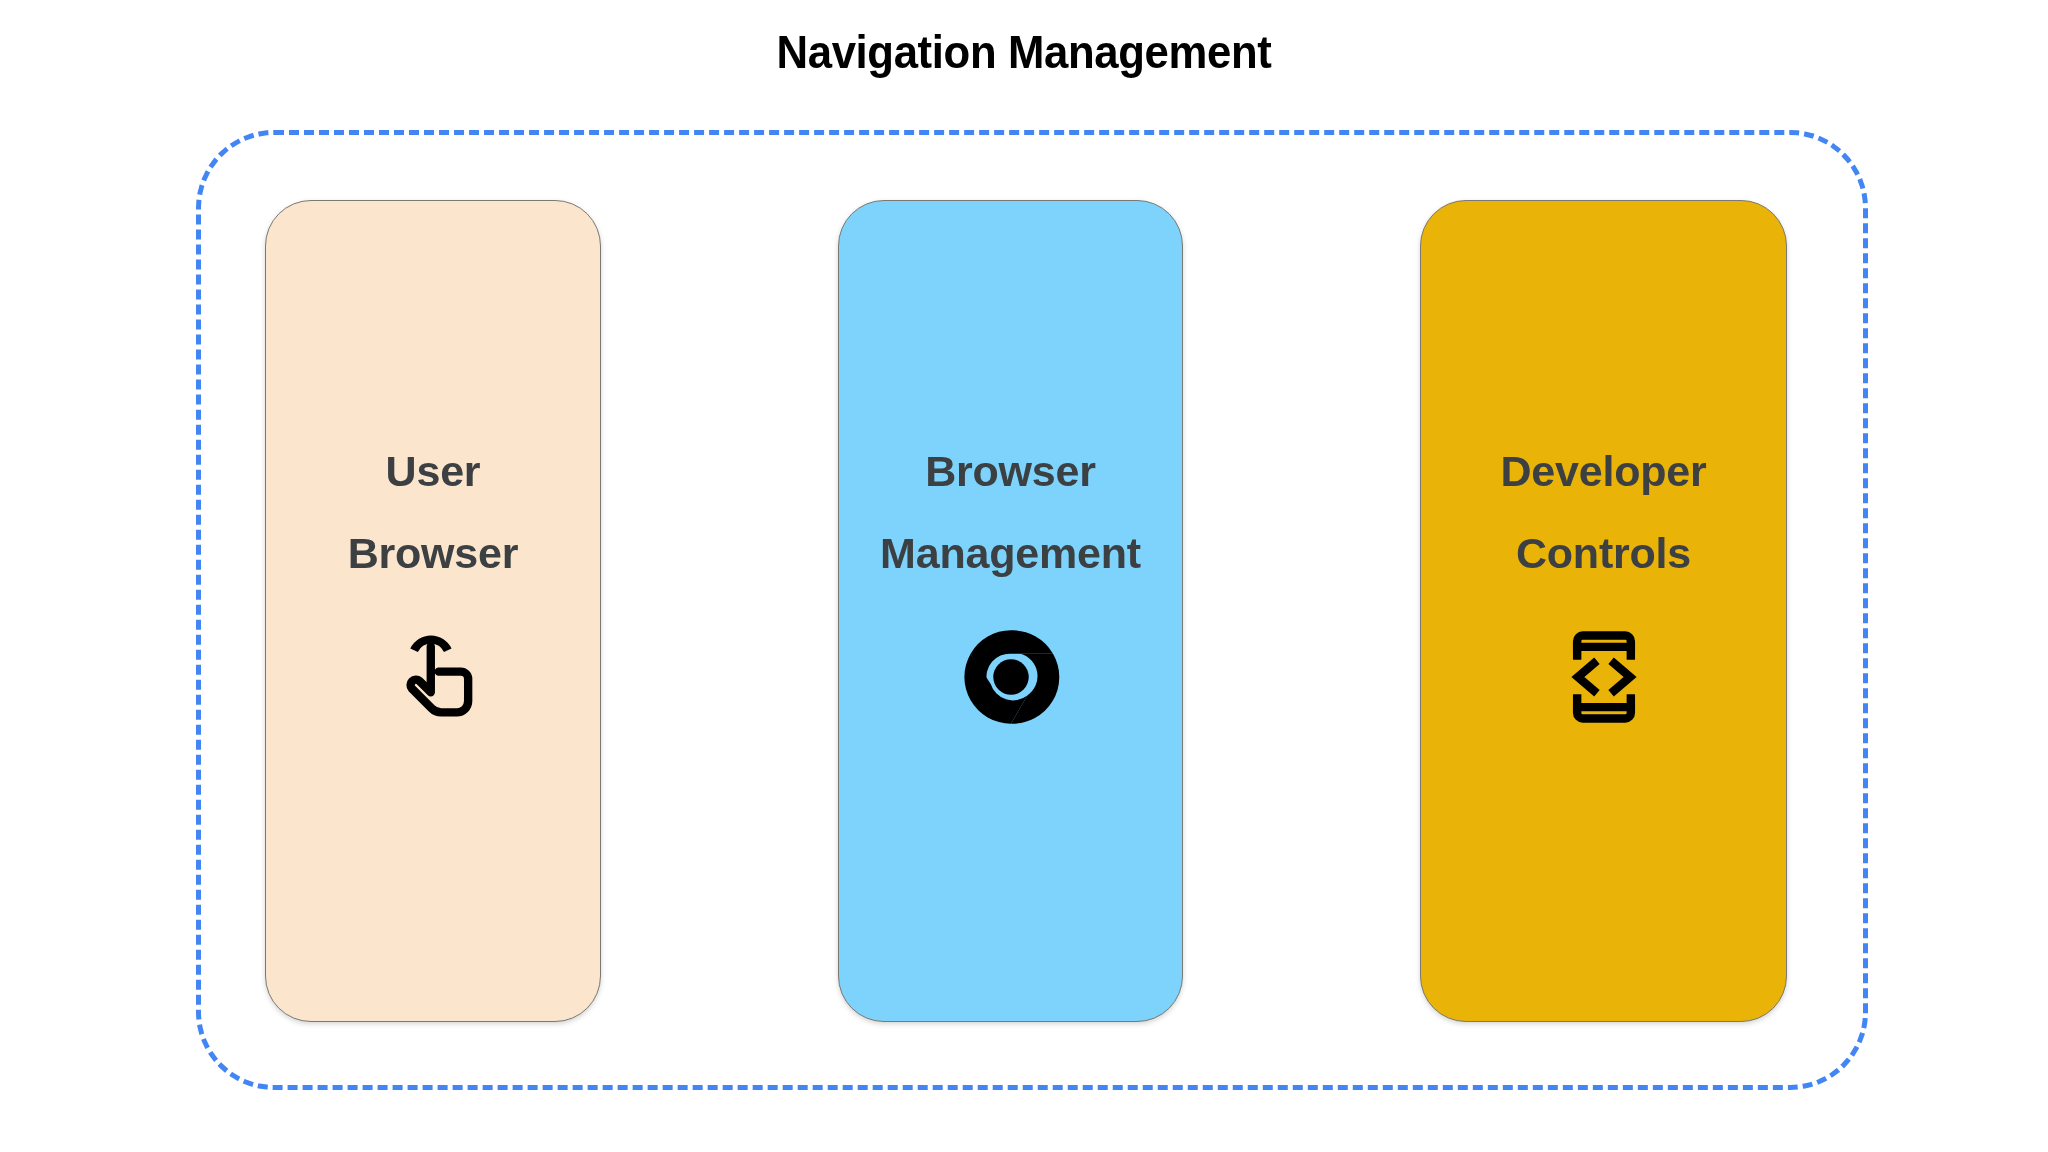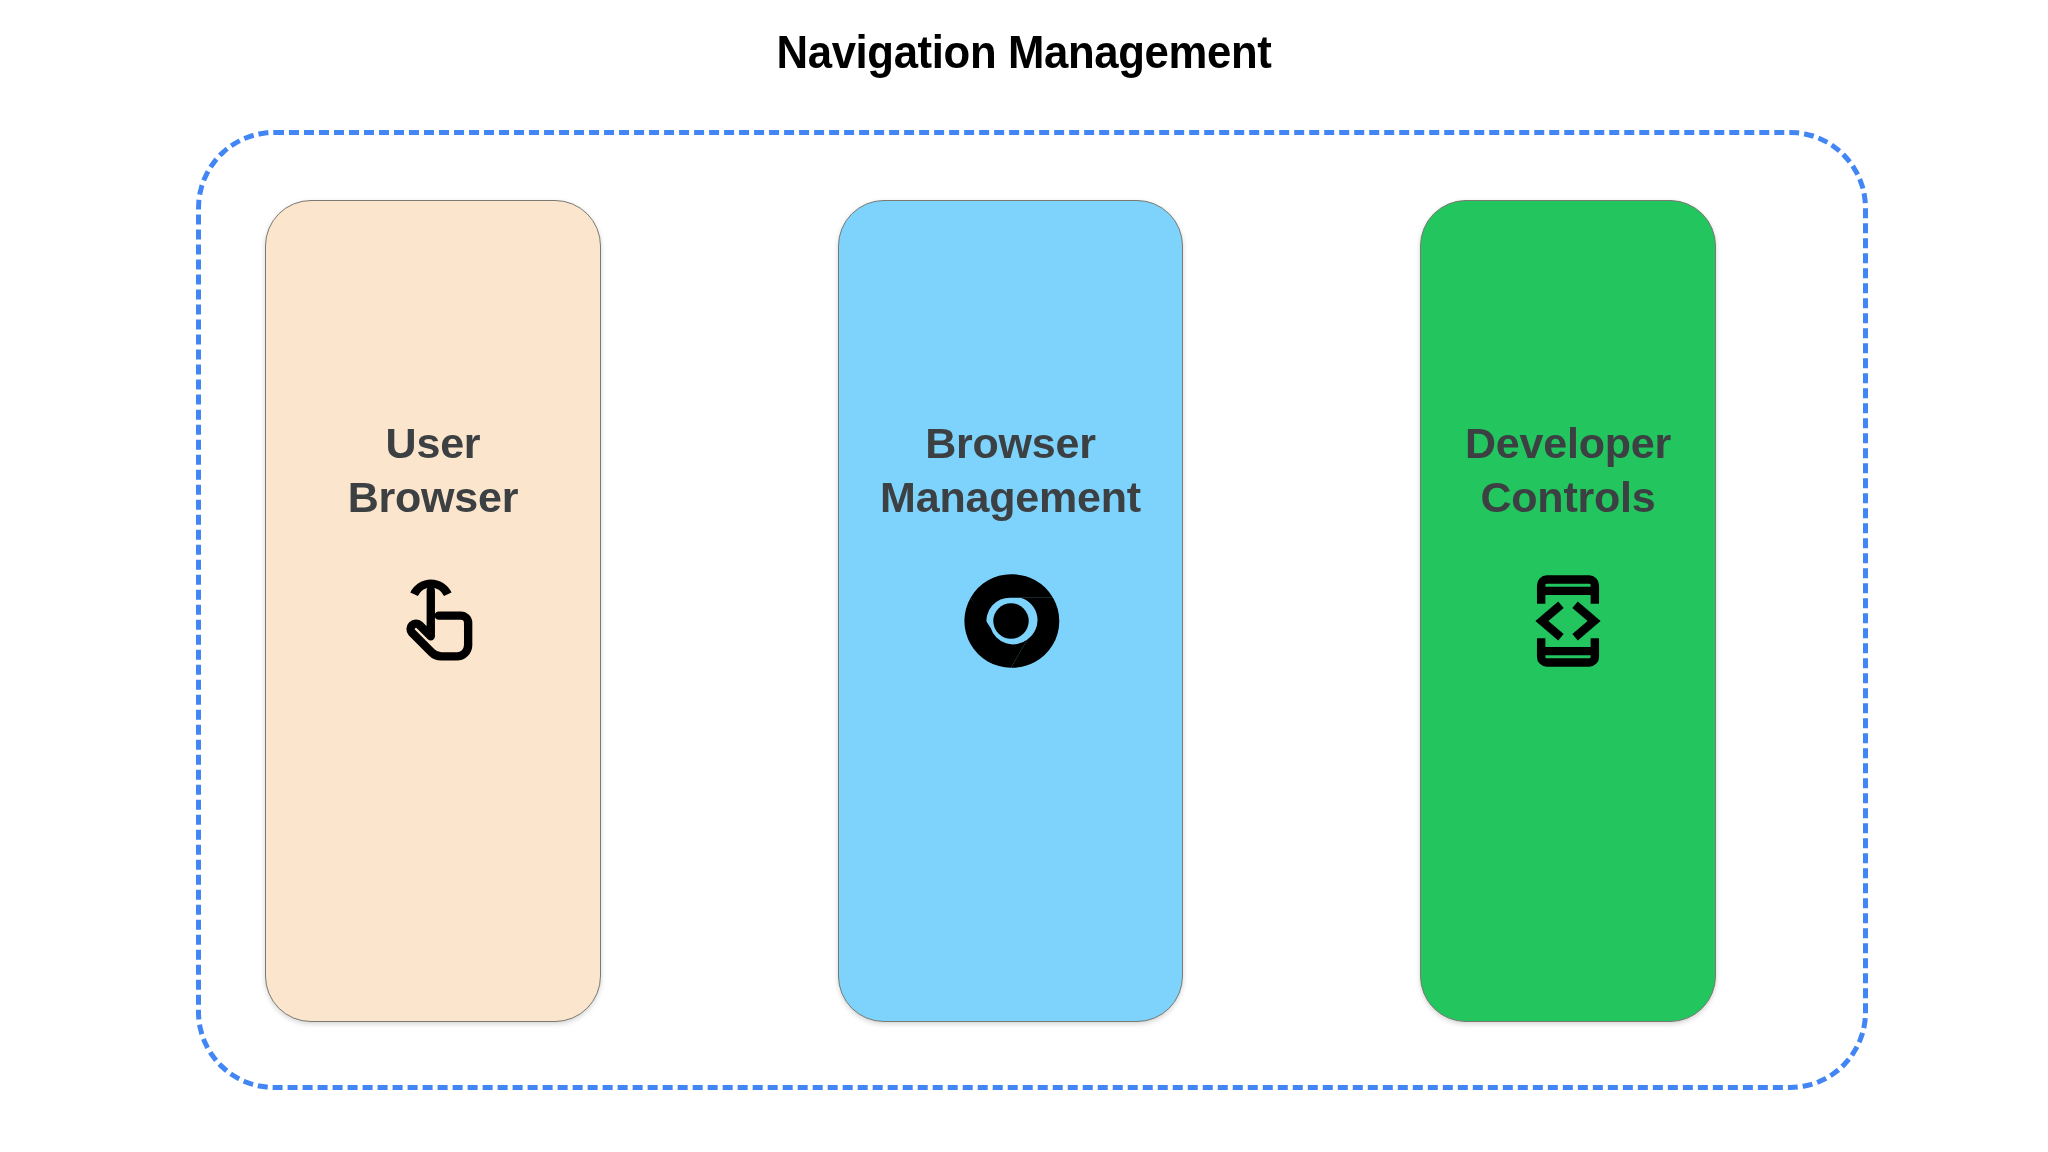--- a/index.html
+++ b/index.html
@@ -64,35 +64,35 @@
     border-radius: 46px;
     box-shadow: 0 2px 5px rgba(0,0,0,0.17);
     display: flex;
     flex-direction: column;
     align-items: center;
     justify-content: flex-start;
   }
 
   #card-user-actions      { left: 265px;  width: 336px; background: #fce5cd; }
   #card-browser-decisions { left: 838px;  width: 345px; background: #7dd3fc; }
-  #card-developer-controls{ left: 1420px; width: 296px; background: #22c55e; }
+  #card-developer-controls{ left: 1420px; width: 367px; background: #eab308; }
 
   .card-label {
     margin-top: 215px;
     width: 100%;
     text-align: center;
     font-size: 43px;
     font-weight: 700;
     line-height: 1.26;
     color: #3c4043;
     letter-spacing: -0.2px;
     padding: 0 6px;
     box-sizing: border-box;
   }
-  .card-label .line { display: block; }
+  .card-label .line { display: block; margin-top: 28px; }
 
   .card-icon {
     margin-top: 38px;
     width: 118px;
     height: 118px;
     display: flex;
     align-items: center;
     justify-content: center;
   }
   .card-icon svg { display: block; }

